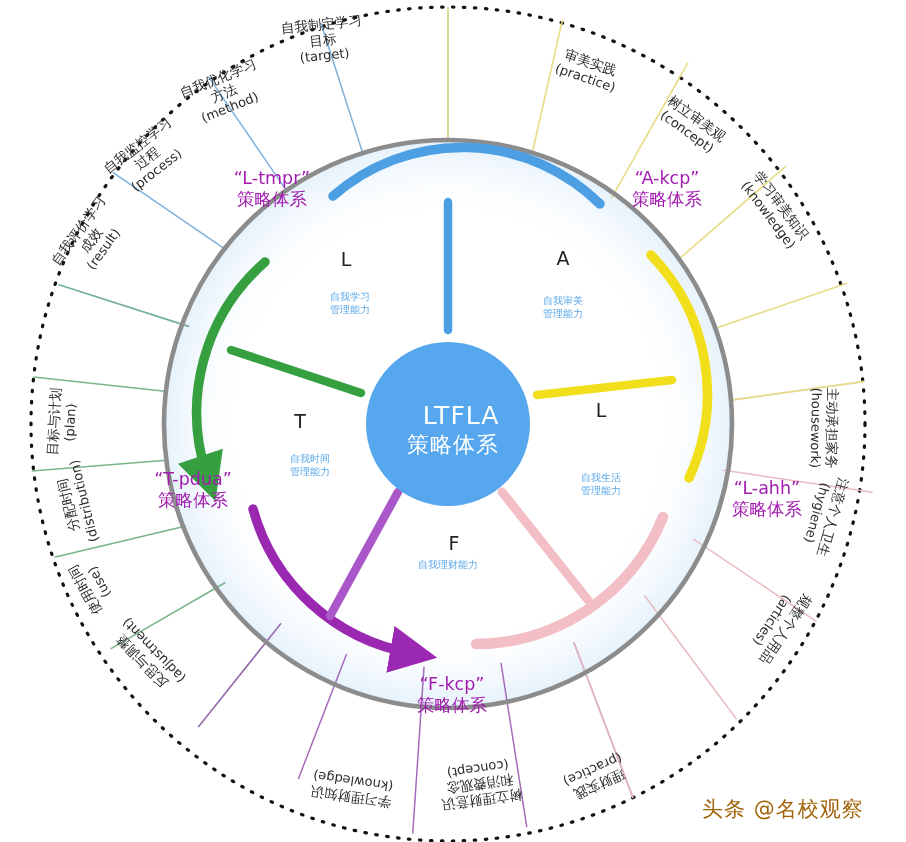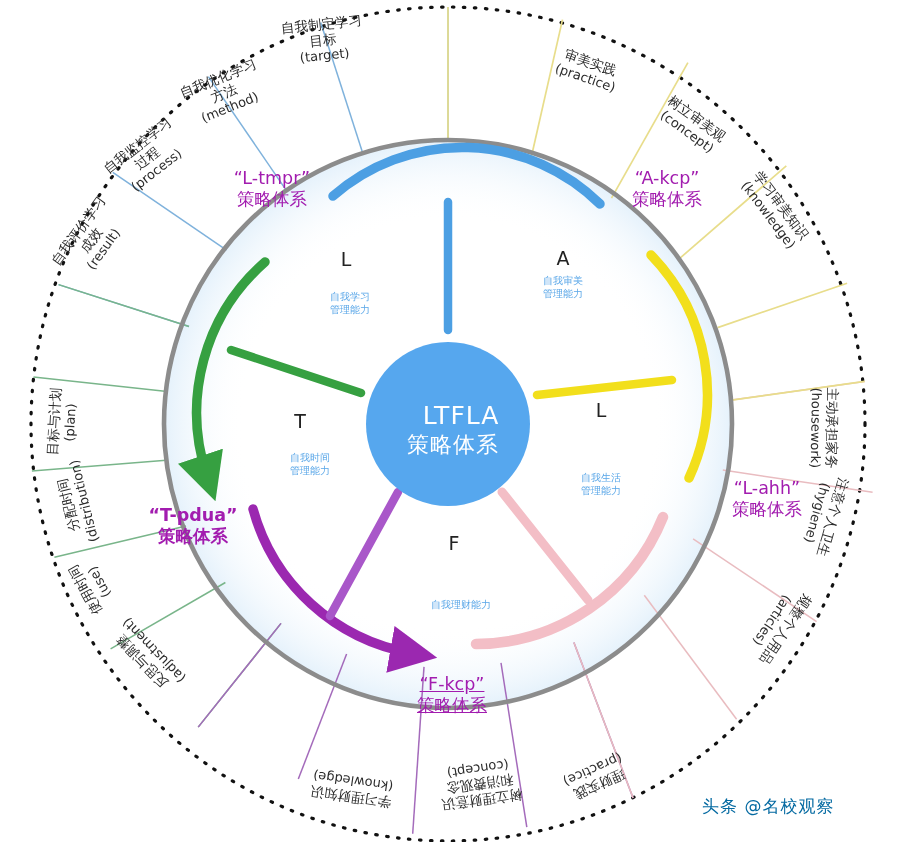--- a/index.html
+++ b/index.html
@@ -30,21 +30,21 @@
 
   
   #hub-text{
     position:absolute;text-align:center;color:#fff;line-height:1.25;
     left:0;right:0;
   }
   #hub-text .t1{font-size:25px;letter-spacing:1px;margin-left:16px;}
   #hub-text .t2{font-size:22px;letter-spacing:1px;}
 
   #watermark{
-    position:absolute;font-size:17px;color:#0369a1;letter-spacing:1px;
+    position:absolute;font-size:21px;color:#a16207;letter-spacing:1px;
     white-space:nowrap;
   }
 </style>
 </head>
 <body>
 
 <div id="stage">
 
   <svg id="svgroot" viewBox="0 0 906 842">
     <defs>
@@ -137,51 +137,51 @@
     <div>策略体系</div>
   </div>
   <div class="lbl sector-title" style="left:667px;top:168px;transform:translateX(-50%);">
     <div>“A-kcp”</div>
     <div>策略体系</div>
   </div>
   <div class="lbl sector-title" style="left:731px;top:478px;transform:translateX(-50%);margin-left:36px;">
     <div>“L-ahh”</div>
     <div>策略体系</div>
   </div>
-  <div class="lbl sector-title" style="left:452px;top:674px;transform:translateX(-50%);text-decoration:underline;">
+  <div class="lbl sector-title" style="left:452px;top:674px;transform:translateX(-50%);">
     <div>“F-kcp”</div>
     <div>策略体系</div>
   </div>
-  <div class="lbl sector-title" style="left:193px;top:505px;transform:translateX(-50%);font-weight:bold;">
+  <div class="lbl sector-title" style="left:193px;top:469px;transform:translateX(-50%);">
     <div>“T-pdua”</div>
     <div>策略体系</div>
   </div>
 
   <div class="lbl letter" style="left:346px;top:248px;transform:translateX(-50%);">L</div>
   <div class="lbl letter" style="left:563px;top:247px;transform:translateX(-50%);">A</div>
   <div class="lbl letter" style="left:601px;top:399px;transform:translateX(-50%);">L</div>
   <div class="lbl letter" style="left:454px;top:532px;transform:translateX(-50%);">F</div>
   <div class="lbl letter" style="left:300px;top:410px;transform:translateX(-50%);">T</div>
 
   <div class="lbl ability" style="left:350px;top:290px;transform:translateX(-50%);">
     <div>自我学习</div>
     <div>管理能力</div>
   </div>
-  <div class="lbl ability" style="left:563px;top:274px;transform:translateX(-50%);">
+  <div class="lbl ability" style="left:563px;top:294px;transform:translateX(-50%);">
     <div>自我审美</div>
     <div>管理能力</div>
   </div>
   <div class="lbl ability" style="left:601px;top:441px;transform:translateX(-50%);margin-top:30px;">
     <div>自我生活</div>
     <div>管理能力</div>
   </div>
-  <div class="lbl ability" style="left:461px;top:558px;transform:translateX(-50%);margin-top:40px;">
+  <div class="lbl ability" style="left:448px;top:558px;transform:translateX(-50%);">
     <div>自我理财能力</div>
   </div>
-  <div class="lbl ability" style="left:310px;top:452px;transform:translateX(-50%);font-family:Liberation Mono, monospace;">
+  <div class="lbl ability" style="left:310px;top:452px;transform:translateX(-50%);">
     <div>自我时间</div>
     <div>管理能力</div>
   </div>
 
   <div class="lbl outer-lbl" style="left:323px;top:40px;transform:translate(-50%,-50%) rotate(-6deg);">
     <div>自我制定学习</div>
     <div>目标</div>
     <div class="en">(target)</div>
   </div>
 

